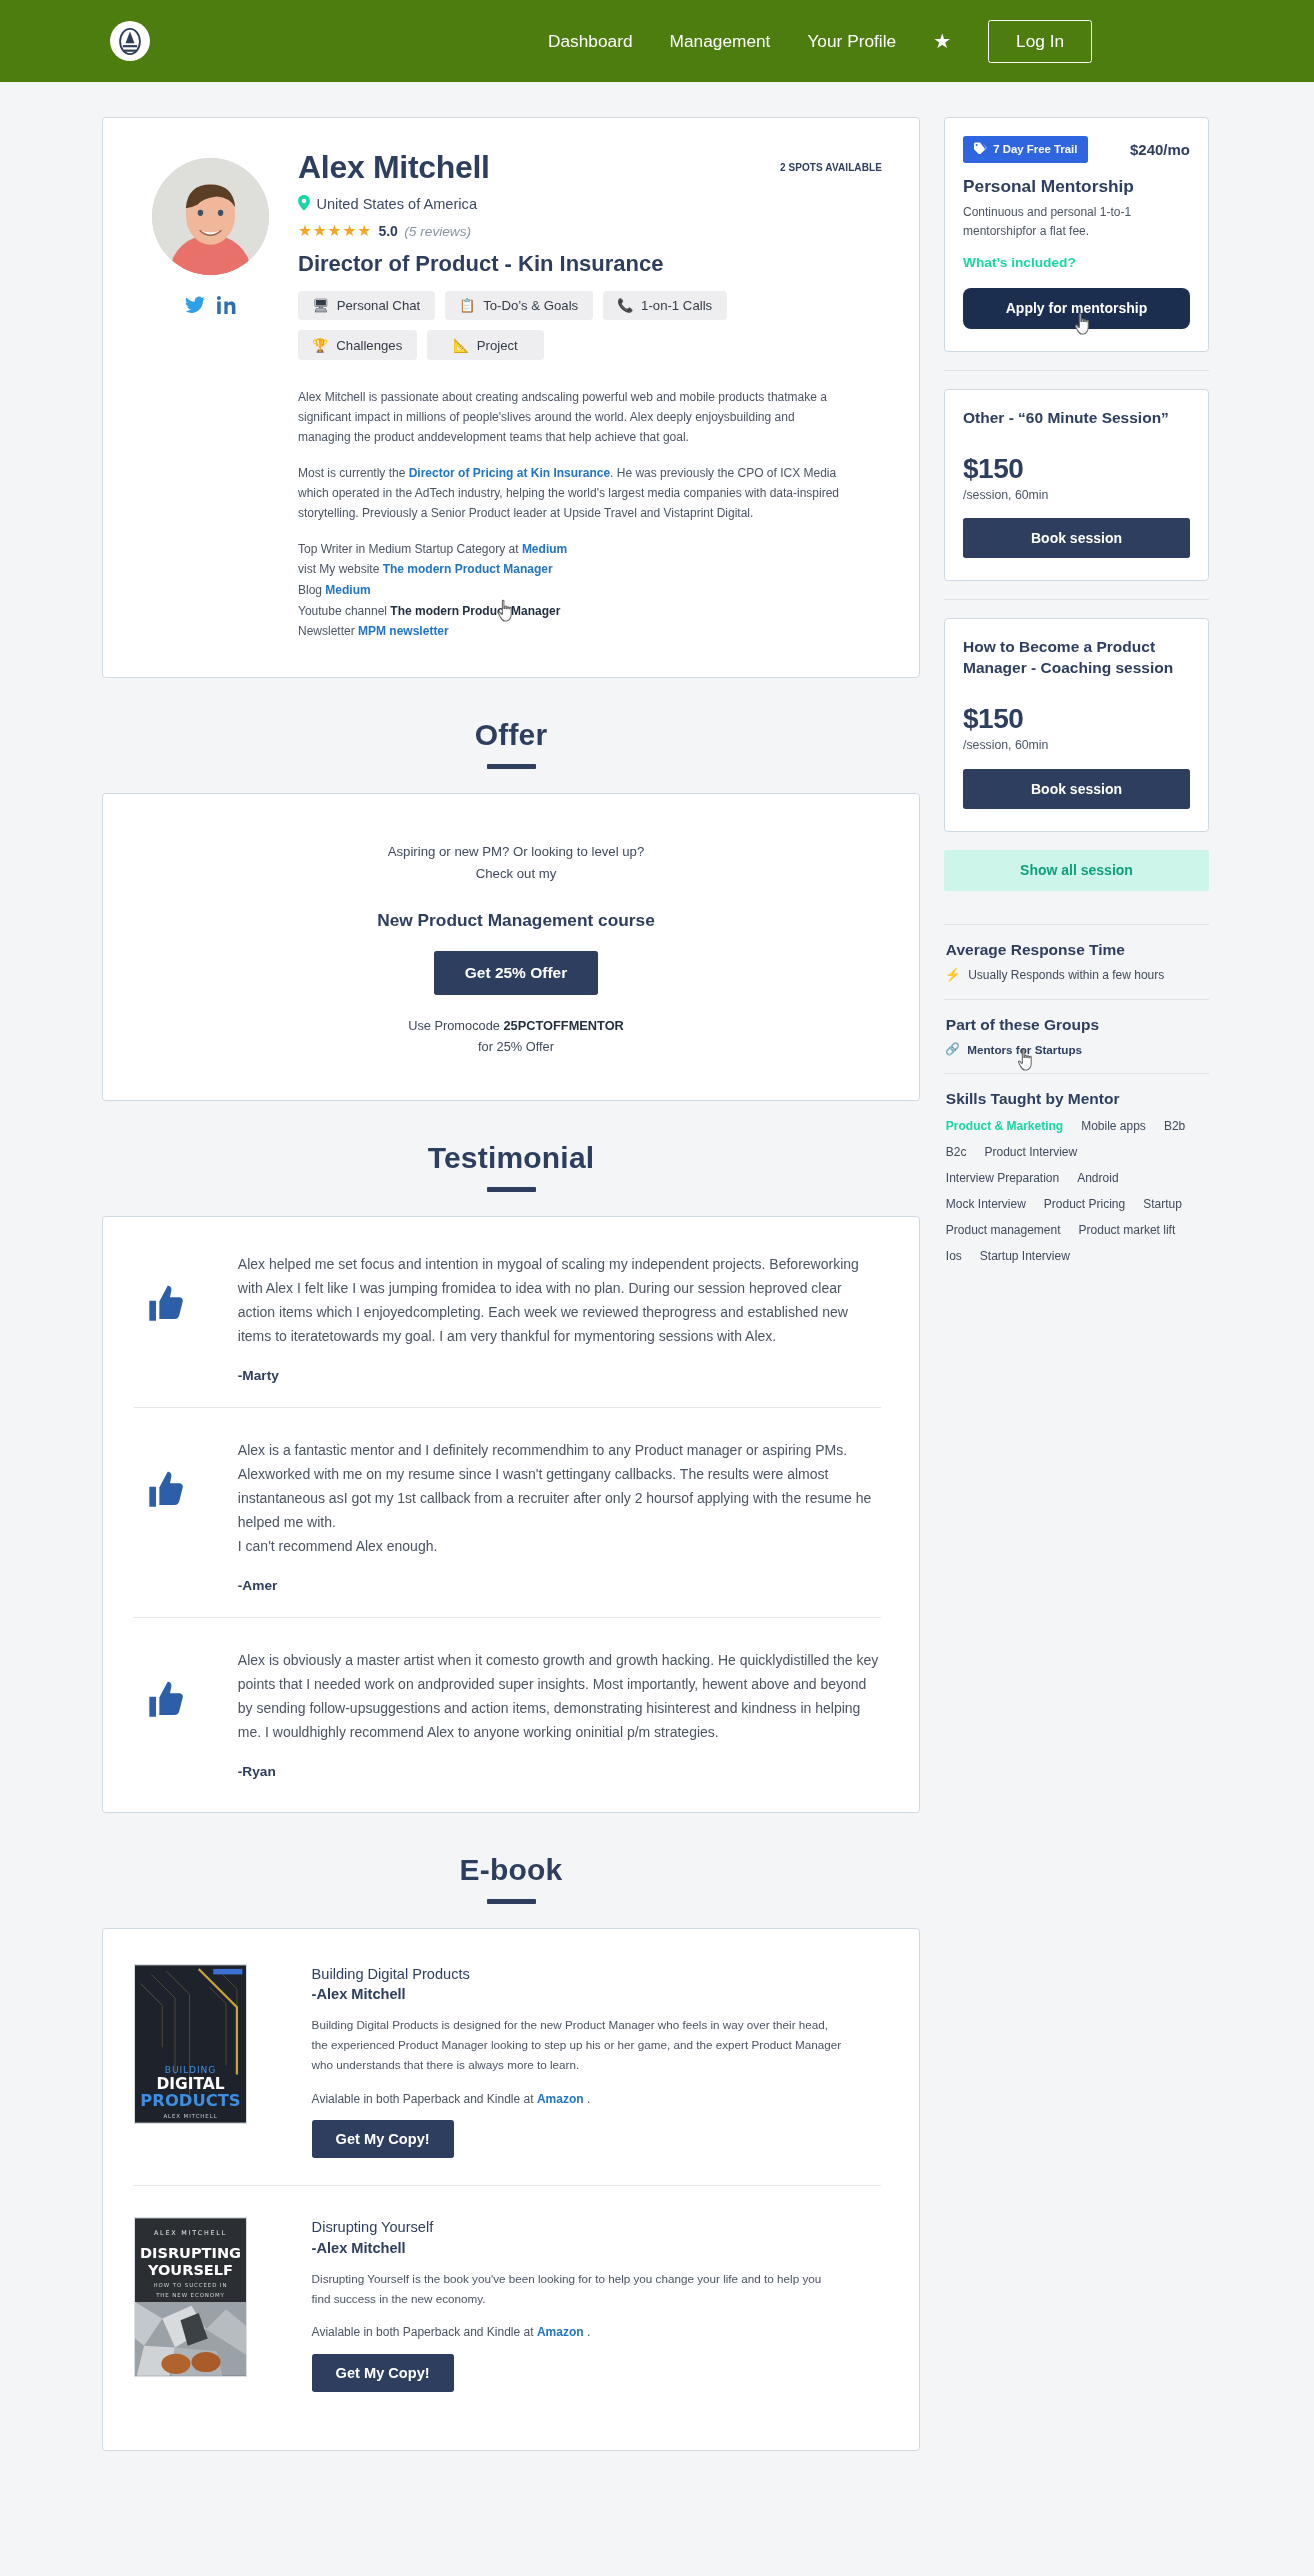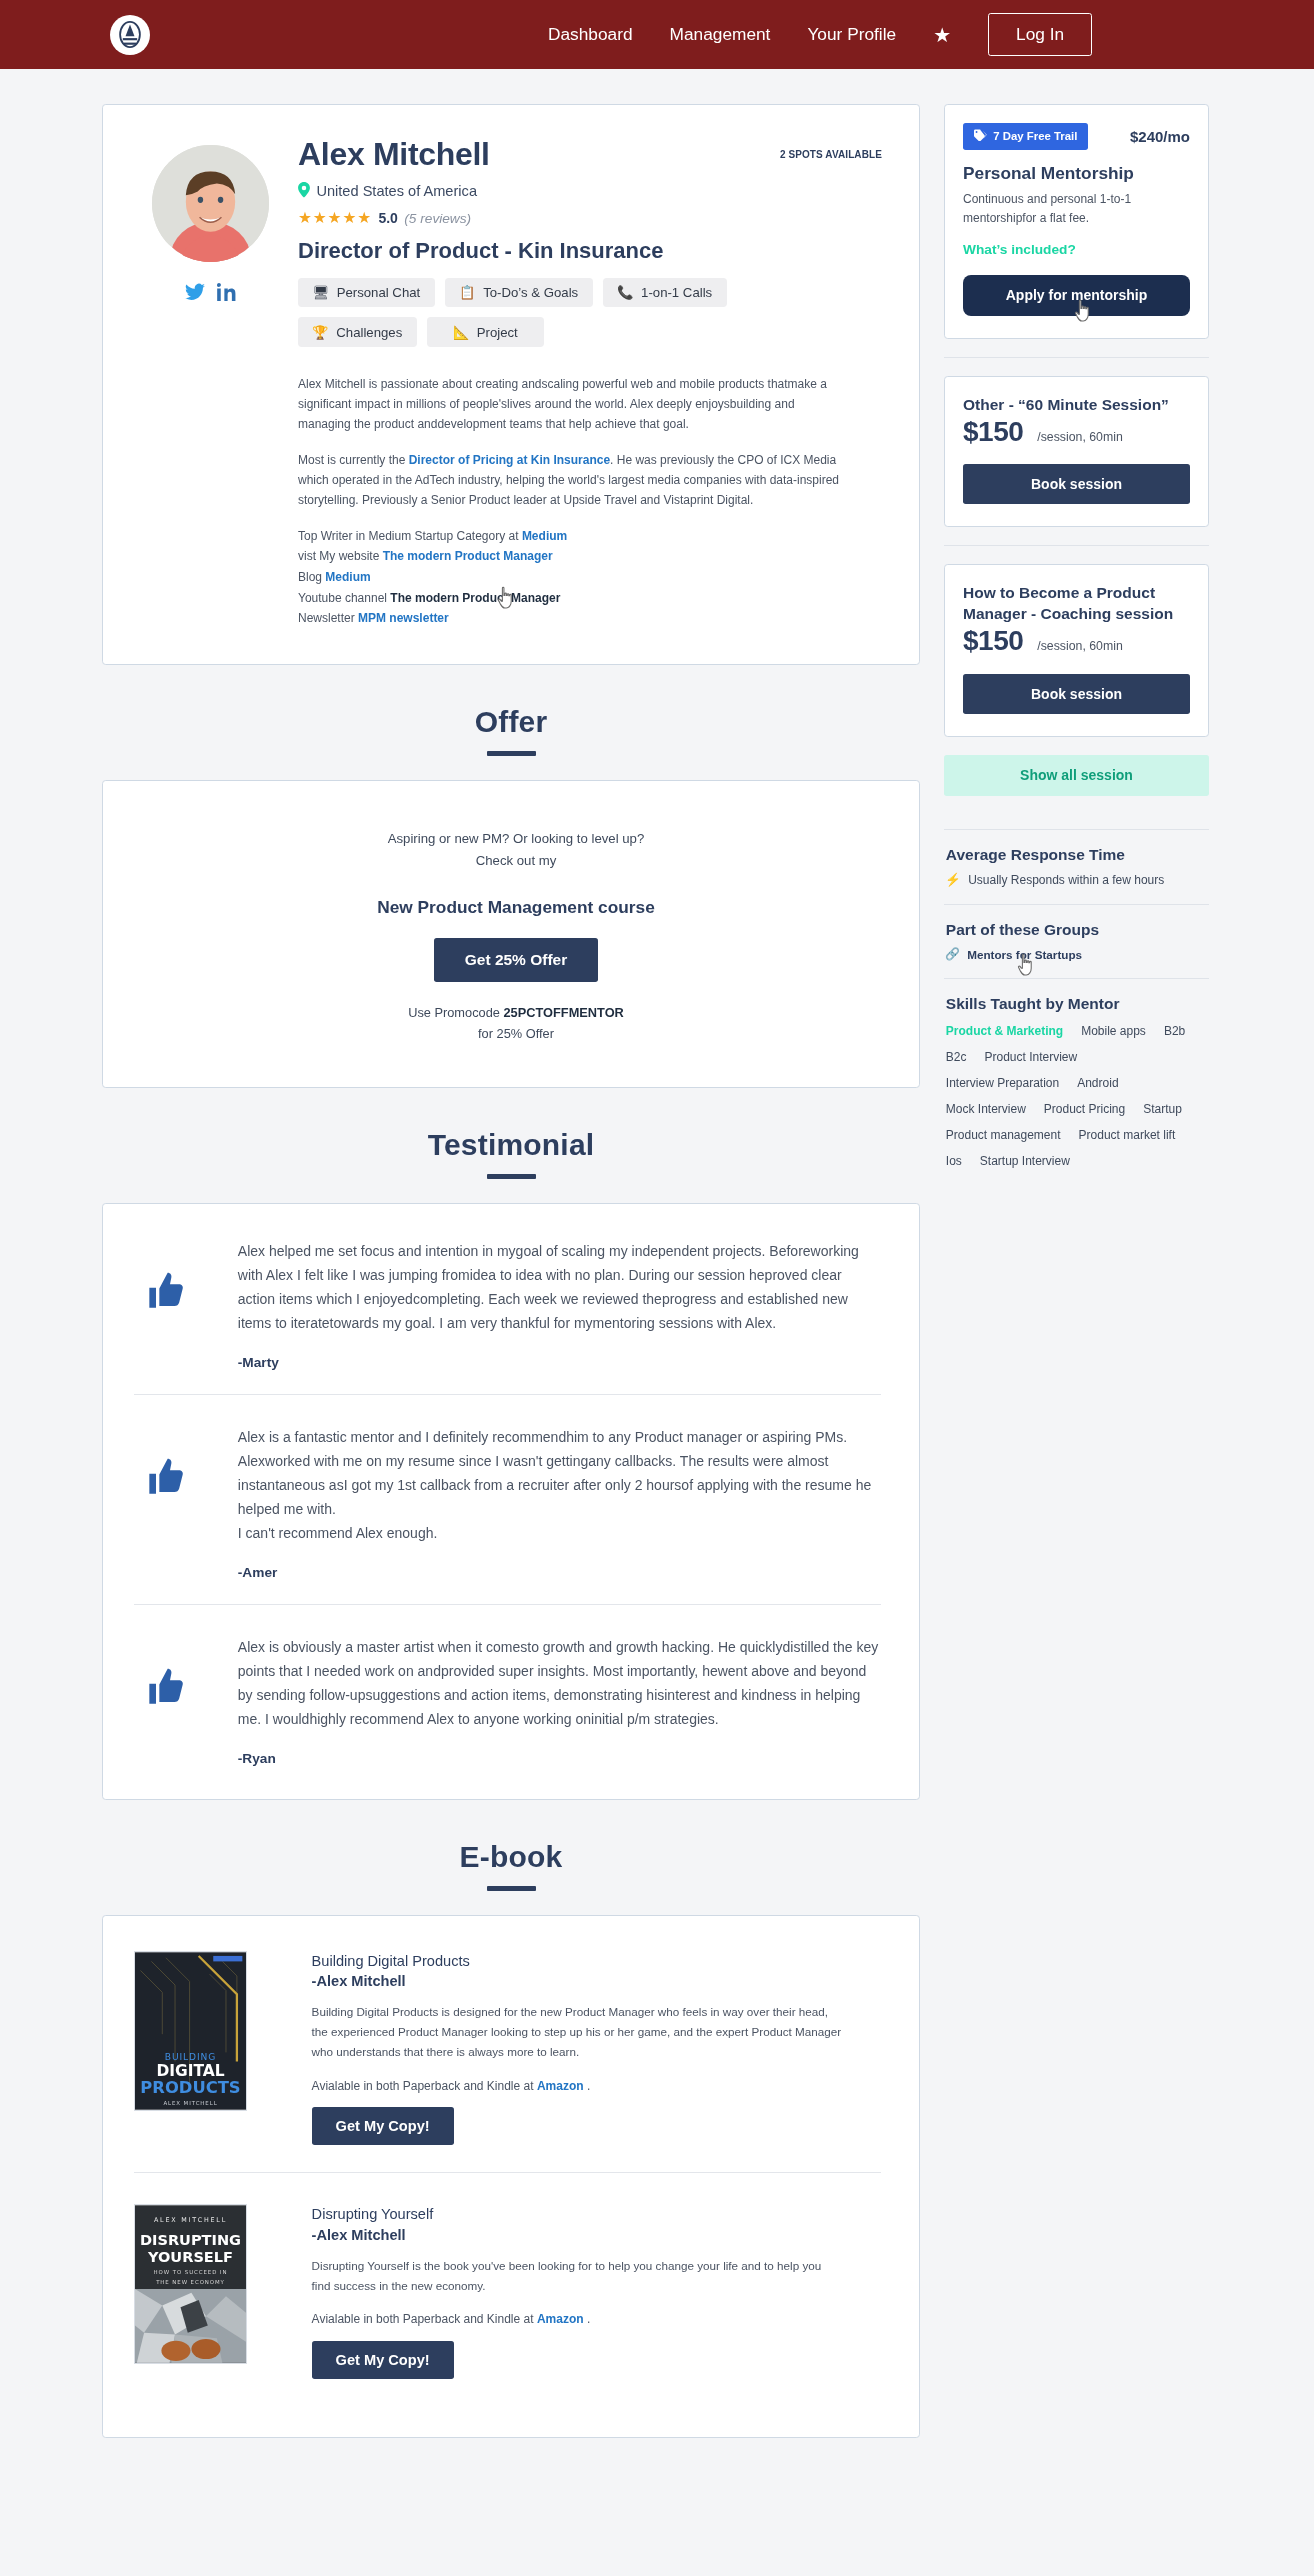--- a/index.html
+++ b/index.html
@@ -6,22 +6,22 @@
   body {
     font-family: "Liberation Sans", sans-serif;
     background: #f4f5f7;
     width: 1315px;
     color: #2b3a55;
     -webkit-font-smoothing: antialiased;
   }
 
   
   .navbar {
-    height: 69px;
-    background: #7f1d1d;
+    height: 82px;
+    background: #4d7c0f;
     display: flex;
     align-items: center;
     padding: 0 0 0 110px;
     position: relative;
   }
   .logo-mark {
     width: 40px; height: 40px;
     border-radius: 50%;
     background: #fff;
     display: flex; align-items: center; justify-content: center;
@@ -267,21 +267,21 @@
   }
   .btn-apply {
     margin-top: 18px;
     width: 100%;
     background: #1c2e4f; color: #fff; border: none;
     font-family: inherit; font-size: 14px; font-weight: bold;
     padding: 12.8px 0; border-radius: 8px; cursor: pointer;
     position: relative;
   }
   .sess-title { font-size: 15.5px; font-weight: bold; color: #2d3e5e; line-height: 1.35; }
-  .sess-price-row { margin-top: 0; display: flex; align-items: baseline; gap: 14px; }
+  .sess-price-row { margin-top: 24px; display: flex; align-items: baseline; gap: 3px; flex-direction: column; }
   .sess-price { font-size: 28px; font-weight: bold; color: #2d3e5e; letter-spacing: -0.5px; }
   .sess-unit { font-size: 12.3px; color: #4b5463; }
   .btn-book {
     margin-top: 16.4px; width: 100%;
     background: #2d3e5e; color: #fff; border: none;
     font-family: inherit; font-size: 14px; font-weight: bold;
     padding: 12px 0; border-radius: 2.7px; cursor: pointer;
   }
   .btn-showall {
     width: 100%;

